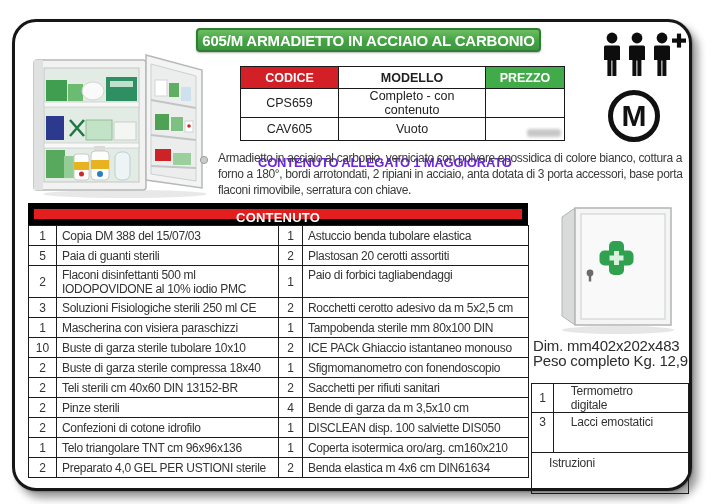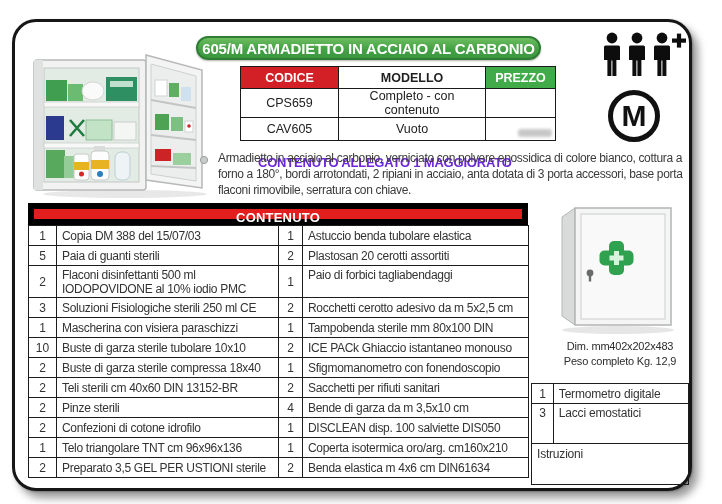--- a/index.html
+++ b/index.html
@@ -12,36 +12,36 @@
     --text:#3a3a3a;
   }
   .card{
     position:absolute;left:12px;top:19px;width:680px;height:472px;
     background:#ffffff;border:3px solid #161616;border-radius:24px;
     box-shadow:6px 7px 9px rgba(0,0,0,0.40), 1px 1px 2px rgba(0,0,0,0.25);
     box-sizing:border-box;
   }
   
   .title-pill{
-    position:absolute;left:181px;top:14px;width:345px;height:24px;
+    position:absolute;left:181px;top:6px;width:345px;height:24px;
     background:linear-gradient(#6cbd60,var(--header-green) 55%,#3c9740);
-    border:2px solid var(--header-green-dark);border-radius:14px;
+    border:2px solid var(--header-green-dark);border-radius:4px;
     box-sizing:border-box;display:flex;align-items:center;justify-content:center;
     color:#ffffff;font-size:15px;font-weight:bold;letter-spacing:-0.2px;
     box-shadow:0 1px 2px rgba(0,0,0,0.3);
   }
   
   .codes{position:absolute;left:225px;top:44px;border-collapse:collapse;table-layout:fixed;}
   .codes td,.codes th{border:1.5px solid #1a1a1a;box-sizing:border-box;overflow:hidden;
     font-size:12.5px;text-align:center;padding:0 2px;}
   .codes th{height:22px;font-weight:bold;}
   .codes td{height:23px;color:#222;}
   .th-codice{background:var(--table-red);color:#fff;width:98px;}
   .th-modello{background:#fff;color:#1f1f1f;width:147px;}
-  .th-prezzo{background:var(--prezzo-green);color:#fff;width:70px;}
+  .th-prezzo{background:var(--prezzo-green);color:#fff;width:79px;}
   .prezzo-cell{position:relative;}
   .smudge{position:absolute;right:3px;bottom:3px;width:34px;height:8px;background:#9b9b9b;
     opacity:0.55;filter:blur(1.5px);border-radius:3px;}
   
   .subtitle{position:absolute;left:243px;top:112px;width:330px;text-align:left;
     font-size:13px;font-weight:bold;color:#6d28d9;letter-spacing:-0.2px;margin-top:21px;}
   .description{position:absolute;left:203px;top:128px;width:478px;
     font-size:12px;line-height:16px;color:var(--text);letter-spacing:-0.35px;}
   
   .people{position:absolute;left:588px;top:10px;width:84px;height:48px;}
@@ -58,26 +58,26 @@
     color:#fff;font-weight:bold;font-size:13px;text-align:center;line-height:18px;letter-spacing:0.2px;}
   table.grid{border-collapse:collapse;table-layout:fixed;width:500px;}
   table.grid td{border:1px solid #1c1c1c;box-sizing:border-box;height:20px;overflow:hidden;
     font-size:12px;color:#333;vertical-align:middle;}
   table.grid{border:1.5px solid #141414;border-top:none;}
   td.qty{text-align:center;padding:0 1px;}
   td.item{padding:0 5px;letter-spacing:-0.3px;white-space:nowrap;}
   tr.tall td{height:32px;}
   tr.tall td.item{white-space:normal;line-height:14px;vertical-align:top;padding-top:2px;margin-top:12px;}
   
-  .dims{position:absolute;left:518px;top:317px;width:174px;text-align:center;
-    font-size:11px;line-height:14.5px;color:#2c2c2c;letter-spacing:-0.2px;}
+  .dims{position:absolute;left:518px;top:317px;width:174px;text-align:left;
+    font-size:15px;line-height:14.5px;color:#2c2c2c;letter-spacing:-0.2px;}
   .mini{position:absolute;left:516px;top:361px;border-collapse:collapse;table-layout:fixed;
     border:1.5px solid #141414;}
   .mini td{border:1px solid #1c1c1c;box-sizing:border-box;font-size:12px;color:#333;
-    overflow:hidden;padding:0 5px;letter-spacing:-0.2px;}
+    overflow:hidden;padding:0 17px;letter-spacing:-0.2px;}
   .mini td.qty{width:22px;text-align:center;padding:0 1px;}
   .mini td.it{width:136px;}
   .mini tr.r1 td{height:20px;}
   .mini tr.r2 td{height:40px;vertical-align:top;padding-top:2px;}
   .mini tr.r3 td{height:41px;vertical-align:top;padding-top:3px;}
 </style>
 </head>
 <body style="--header-green: #44a244; --header-green-dark: #2e7d32; --table-red: #d31f26; --contents-red: #e31e1e; --prezzo-green: #42ab49; --text: #3a3a3a;">
 
 <div class="card">
@@ -252,21 +252,21 @@
             <td class="item">DISCLEAN disp. 100 salviette DIS050</td>
           </tr>
           <tr>
             <td class="qty">1</td>
             <td class="item">Telo triangolare TNT cm 96x96x136</td>
             <td class="qty">1</td>
             <td class="item">Coperta isotermica oro/arg. cm160x210</td>
           </tr>
           <tr>
             <td class="qty">2</td>
-            <td class="item">Preparato 3,5 GEL PER USTIONI sterile</td>
+            <td class="item">Preparato 4,0 GEL PER USTIONI sterile</td>
             <td class="qty">2</td>
             <td class="item">Benda elastica m 4x6 cm DIN61634</td>
           </tr>
         </tbody>
     </table>
   </div>
 
   <div class="closed-cab">
     <svg viewBox="0 0 130 134" width="130" height="134">
       <ellipse cx="62" cy="129" rx="56" ry="4" fill="#e6e6e6"></ellipse>

